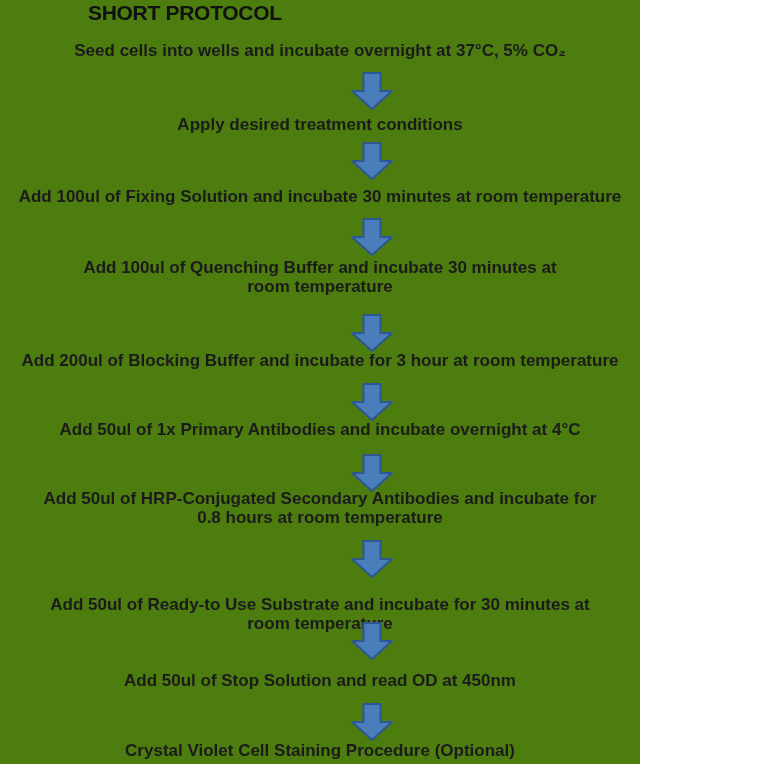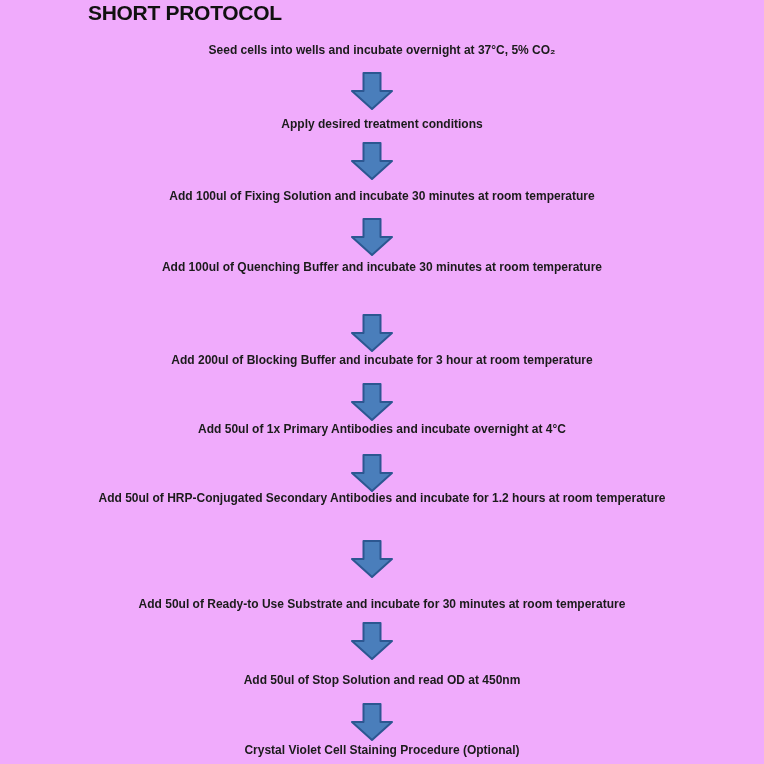--- a/index.html
+++ b/index.html
@@ -2,43 +2,43 @@
 <html><head>
 <meta charset="utf-8">
 <style>
   html, body {
     margin: 0;
     padding: 0;
     background: #ffffff;
   }
   .page {
     position: relative;
-    width: 764px;
+    width: 640px;
     height: 764px;
-    background: #f0abfc;
+    background: #4d7c0f;
     overflow: hidden;
     font-family: "Liberation Sans", "DejaVu Sans", sans-serif;
   }
   .title {
     position: absolute;
     left: 88px;
     top: 1px;
     margin: 0;
     font-size: 21px;
     font-weight: bold;
     letter-spacing: -0.3px;
     color: #111111;
     white-space: nowrap;
   }
   .step {
     position: absolute;
     left: 0;
     right: 0;
     text-align: center;
-    font-size: 12px;
+    font-size: 17px;
     font-weight: bold;
     line-height: 19px;
     color: #1b1b1b;
   }
   .step .t {
     display: inline-block;
     max-width: 650px;
   }
   .s1  { top: 41px; }
   .s2  { top: 115px; }
@@ -131,21 +131,21 @@
     <span class="t">Add 50ul of 1x Primary Antibodies and incubate overnight at 4°C</span>
   </div>
 
   <div class="arrow a6">
     <svg width="42" height="38" viewBox="0 0 42 38" xmlns="http://www.w3.org/2000/svg">
       <polygon points="12.5,1 29.5,1 29.5,19 41,19 21,37 1,19 12.5,19" fill="#4a7ebb" stroke="#2c5791" stroke-width="2" stroke-linejoin="round"></polygon>
     </svg>
   </div>
 
   <div class="step s7" style="color: rgb(27, 27, 27);">
-    <span class="t">Add 50ul of HRP-Conjugated Secondary Antibodies and incubate for 1.2 hours at room temperature</span>
+    <span class="t">Add 50ul of HRP-Conjugated Secondary Antibodies and incubate for 0.8 hours at room temperature</span>
   </div>
 
   <div class="arrow a7">
     <svg width="42" height="38" viewBox="0 0 42 38" xmlns="http://www.w3.org/2000/svg">
       <polygon points="12.5,1 29.5,1 29.5,19 41,19 21,37 1,19 12.5,19" fill="#4a7ebb" stroke="#2c5791" stroke-width="2" stroke-linejoin="round"></polygon>
     </svg>
   </div>
 
   <div class="step s8" style="color: rgb(27, 27, 27); margin-top: 14px;">
     <span class="t">Add 50ul of Ready-to Use Substrate and incubate for 30 minutes at room temperature</span>

